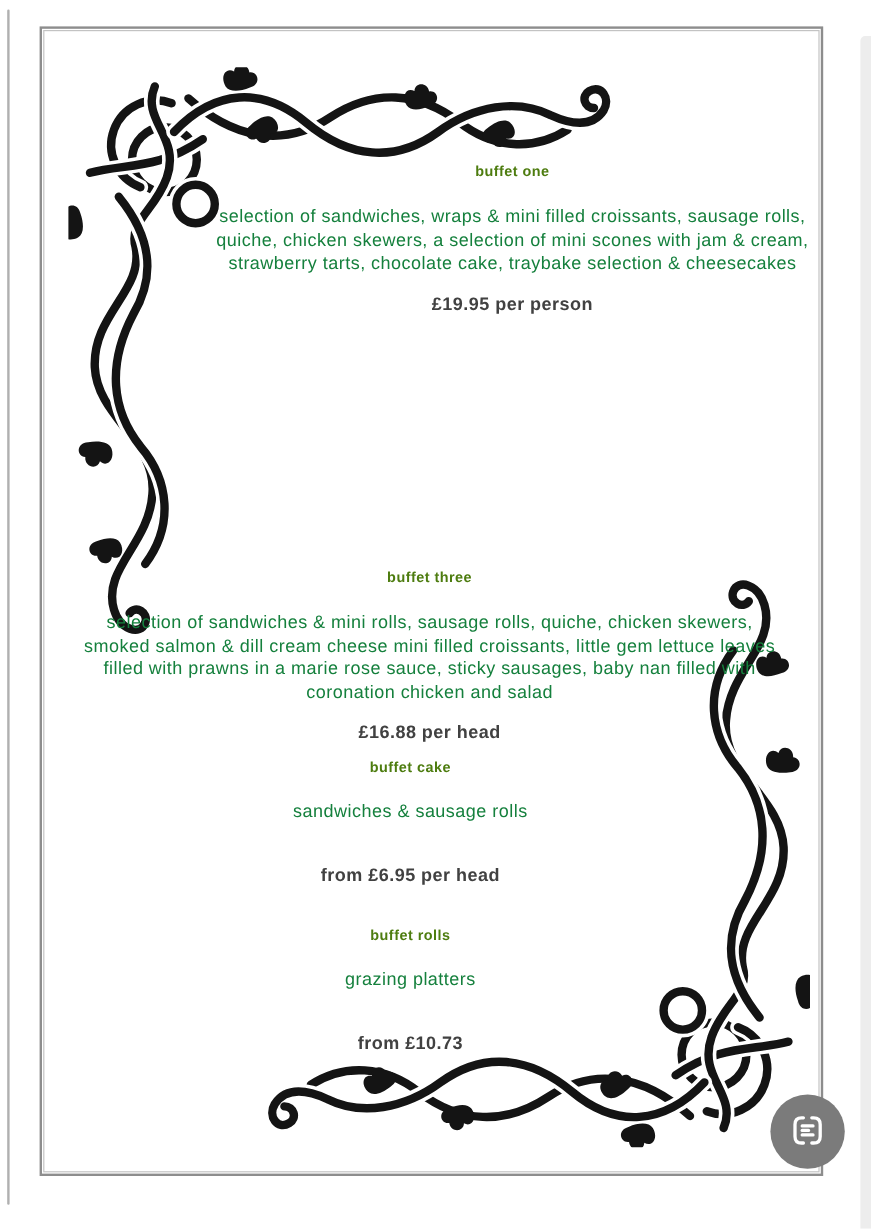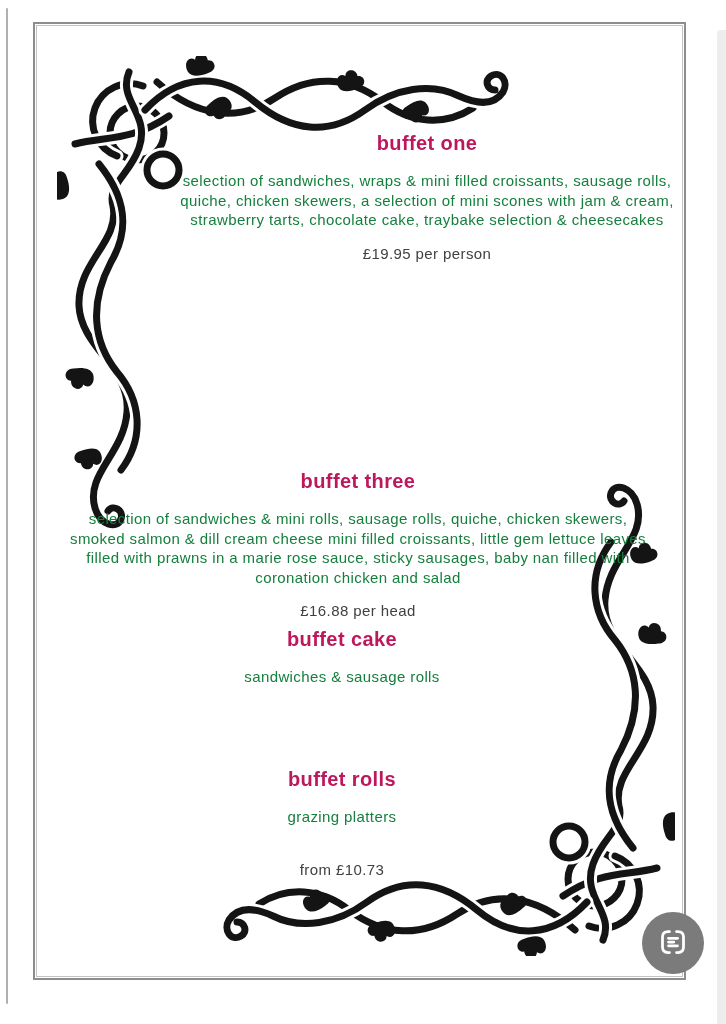--- a/index.html
+++ b/index.html
@@ -31,28 +31,28 @@
     border:1px solid #c3c3c3;
     overflow:hidden;
   }
   .ornament{position:absolute;pointer-events:none;}
   .ornament svg{display:block;width:470px;height:500px;}
   .ornament.tl{left:20px;top:30px;}
   .ornament.br{left:168px;top:430px;transform:rotate(180deg);}
 
   .menu-section{position:absolute;text-align:center;}
   .s-title{
-    margin:0 0 18px 0;font-size:20px;font-weight:bold;color:#be185d;
+    margin:0 0 18px 0;font-size:12px;font-weight:bold;color:#4d7c0f;
     letter-spacing:.4px;line-height:19px;
   }
   .s-desc{
     margin:0;font-size:15px;color:#15803d;letter-spacing:.4px;line-height:19.5px;
   }
   .s-price{
-    margin:14px 0 0 0;font-size:15px;color:#414141;letter-spacing:.4px;line-height:19px;
+    margin:14px 0 0 0;font-size:15px;color:#414141;letter-spacing:.4px;line-height:19px;font-weight:bold;
   }
   .menu-section.gap-wide .s-price{margin-top:33px;}
 
   .sec-1{top:108px;left:134px;width:512px;}
   .sec-2{top:287px;left:118px;width:530px;}
   .sec-3{top:446px;left:32px;width:578px;}
   .sec-4{top:604px;left:35px;width:540px;}
   .sec-5{top:744px;left:35px;width:540px;}
 
   
@@ -129,20 +129,21 @@
 
     <section class="menu-section sec-3">
       <h3 class="s-title">buffet three</h3>
       <p class="s-desc">selection of sandwiches &amp; mini rolls, sausage rolls, quiche, chicken skewers, smoked salmon &amp; dill cream cheese mini filled croissants, little gem lettuce leaves filled with prawns in a marie rose sauce, sticky sausages, baby nan filled with coronation chicken and salad</p>
       <p class="s-price">£16.88 per head</p>
     </section>
 
     <section class="menu-section sec-4 gap-wide">
       <h3 class="s-title">buffet cake</h3>
       <p class="s-desc">sandwiches &amp; sausage rolls</p>
+      <p class="s-price">from £6.95 per head</p>
     </section>
 
     <section class="menu-section sec-5 gap-wide">
       <h3 class="s-title">buffet rolls</h3>
       <p class="s-desc">grazing platters</p>
       <p class="s-price">from £10.73</p>
     </section>
 
   </div>
 </div>

